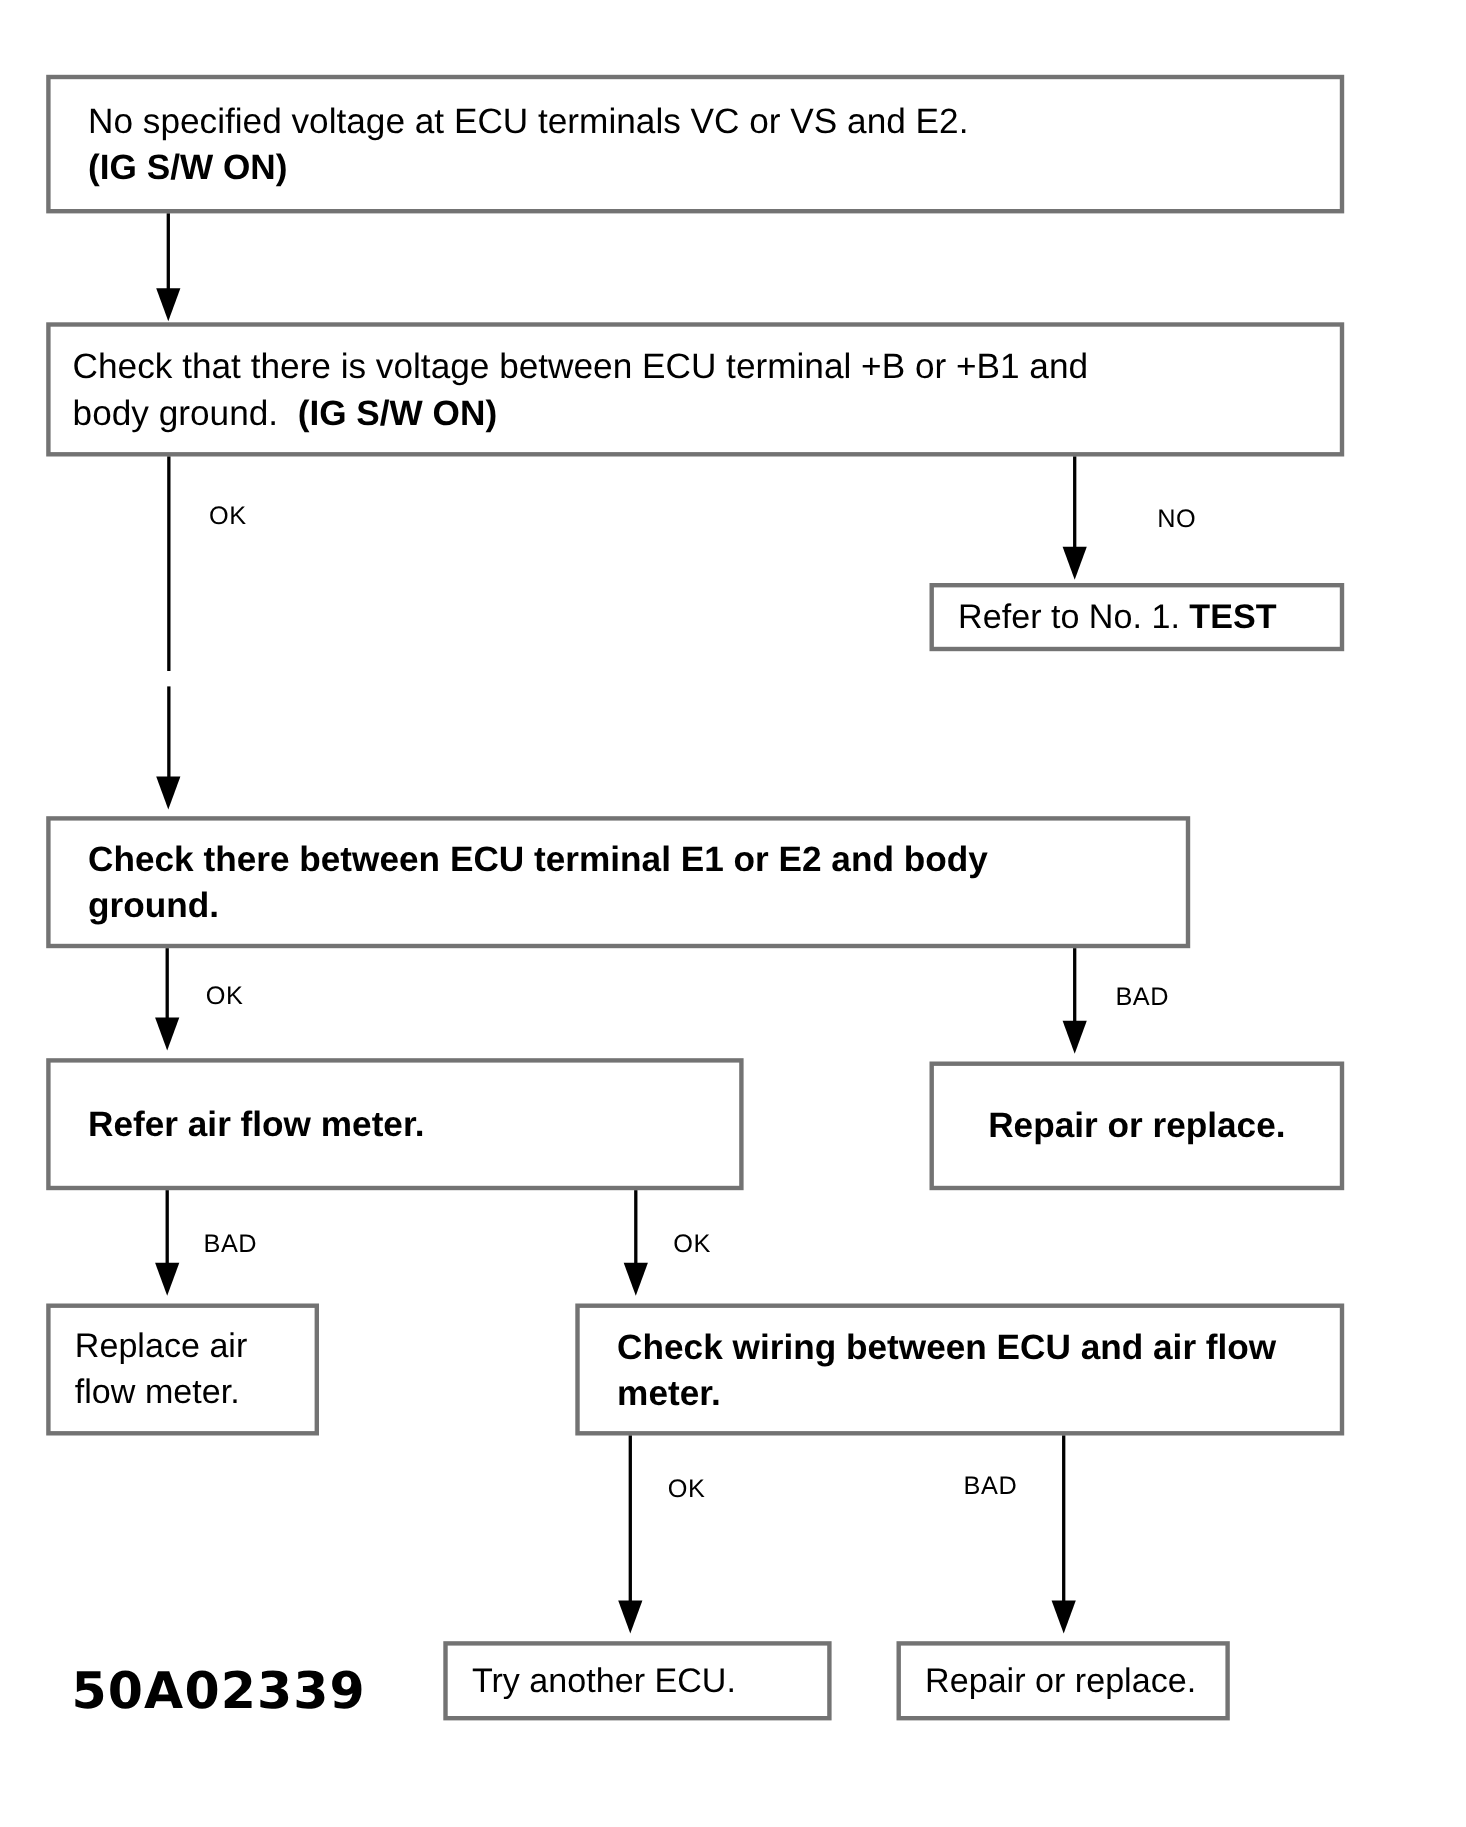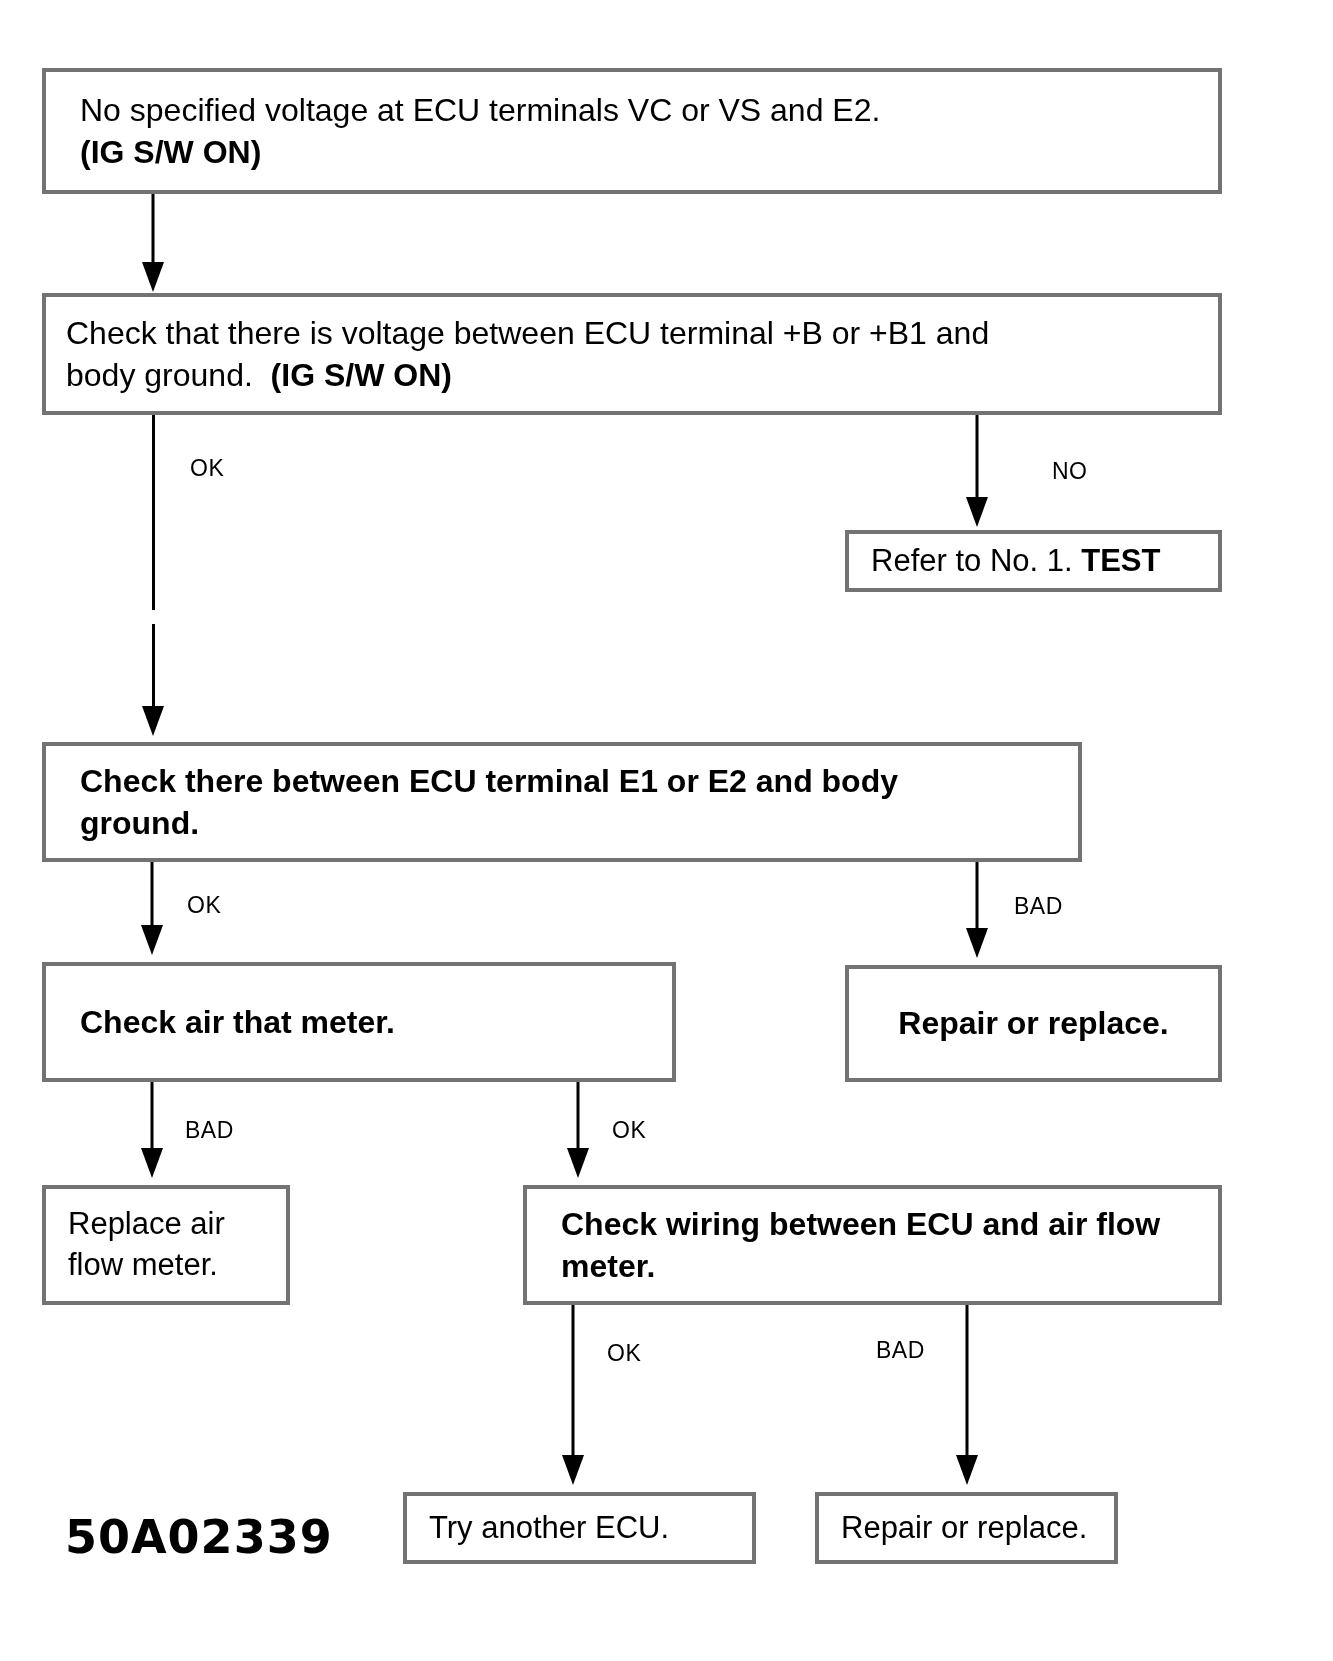--- a/index.html
+++ b/index.html
@@ -107,21 +107,21 @@
 
   <div class="arrowstem" style="left:152px;top:862px;height:70px;"></div>
   <div class="arrowhead" style="left:152px;top:925px;"></div>
   <div class="blabel" style="left:187px;top:892px;">OK</div>
 
   <div class="arrowstem" style="left:977px;top:862px;height:72px;"></div>
   <div class="arrowhead" style="left:977px;top:928px;"></div>
   <div class="blabel" style="left:1014px;top:893px;">BAD</div>
 
   <div class="box pad-l" style="left:42px;top:962px;width:634px;height:120px;">
-    <span class="line fs-big t-bold">Check air that meter.</span>
+    <span class="line fs-big t-bold">Refer air flow meter.</span>
   </div>
 
   <div class="box" style="left:845px;top:965px;width:377px;height:117px;align-items:center;">
     <span class="line fs-big t-bold">Repair or replace.</span>
   </div>
 
   <div class="arrowstem" style="left:152px;top:1082px;height:72px;"></div>
   <div class="arrowhead" style="left:152px;top:1148px;"></div>
   <div class="blabel" style="left:185px;top:1117px;">BAD</div>
 

